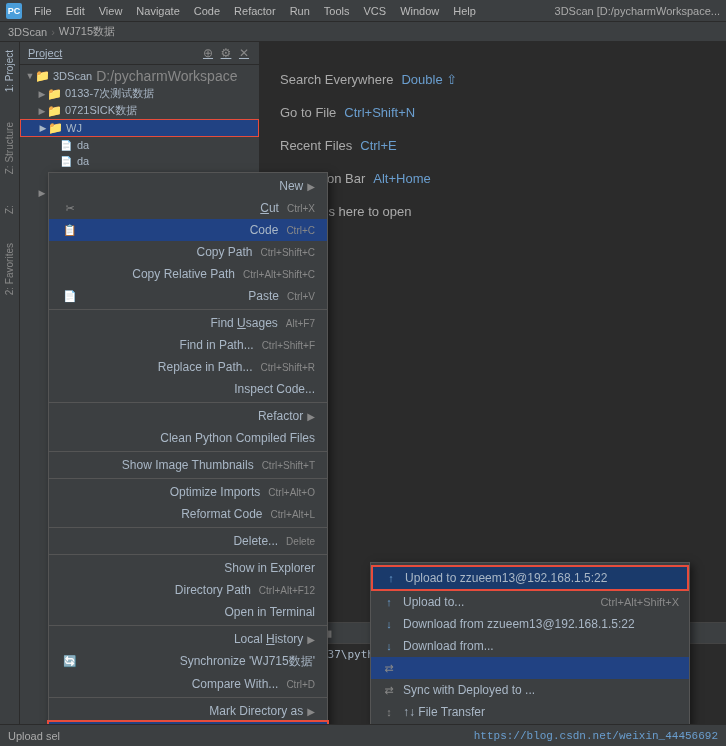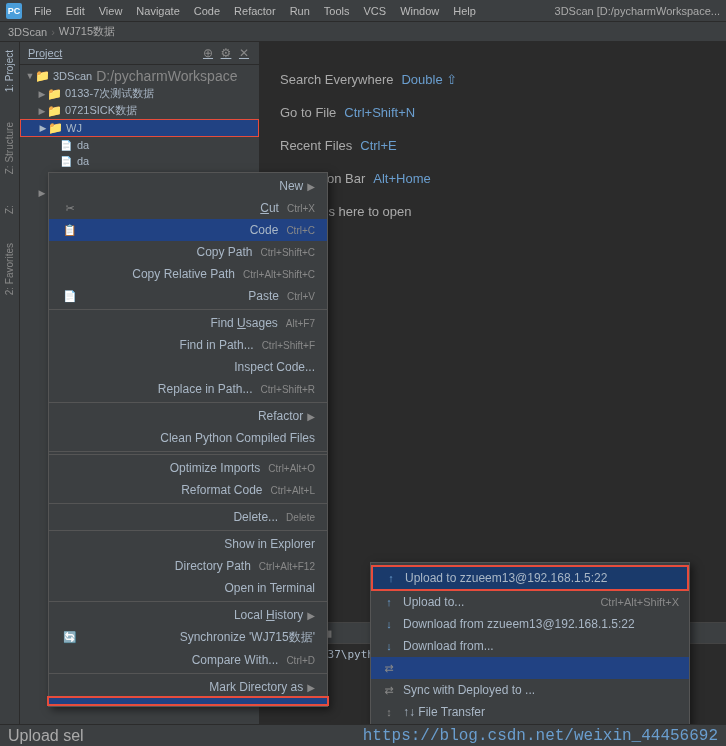--- a/index.html
+++ b/index.html
@@ -231,21 +231,21 @@
     
     .status-bar {
       position: absolute;
       bottom: 0; left: 0; right: 0;
       height: 22px;
       background: #3c3f41;
       border-top: 1px solid #2b2b2b;
       display: flex;
       align-items: center;
       padding: 0 8px;
-      font-size: 16px;
+      font-size: 11px;
       color: #aaaaaa;
       gap: 10px;
       z-index: 50;
     }
     .status-bar a { color: #6a9ecf; text-decoration: none; font-family: Liberation Mono, monospace; }
 
     .breadcrumb-bar {
       display: flex;
       align-items: center;
       padding: 2px 8px;
@@ -407,43 +407,48 @@
       </div>
 
       <div class="ctx-item">
         <span class="ctx-icon"></span>
         <span class="ctx-label">Find in Path...</span>
         <span class="ctx-shortcut">Ctrl+Shift+F</span>
       </div>
 
       <div class="ctx-item">
         <span class="ctx-icon"></span>
-        <span class="ctx-label">Inspect Code...</span>
-      </div>
-
-      <div class="ctx-item">
-        <span class="ctx-icon"></span>
         <span class="ctx-label">Replace in Path...</span>
         <span class="ctx-shortcut">Ctrl+Shift+R</span>
       </div>
+
+      <div class="ctx-item">
+        <span class="ctx-icon"></span>
+        <span class="ctx-label">Inspect Code...</span>
+      </div>
       <div class="ctx-separator"></div>
 
       <div class="ctx-item">
         <span class="ctx-icon"></span>
         <span class="ctx-label">Refactor</span>
         <span class="ctx-arrow">▶</span>
       </div>
 
       <div class="ctx-item">
         <span class="ctx-icon"></span>
         <span class="ctx-label">Clean Python Compiled Files</span>
       </div>
       <div class="ctx-separator"></div>
 
 
+      <div class="ctx-item">
+        <span class="ctx-icon"></span>
+        <span class="ctx-label">Show Image Thumbnails</span>
+        <span class="ctx-shortcut">Ctrl+Shift+T</span>
+      </div>
       <div class="ctx-separator"></div>
 
       <div class="ctx-item">
         <span class="ctx-icon"></span>
         <span class="ctx-label">Optimize Imports</span>
         <span class="ctx-shortcut">Ctrl+Alt+O</span>
       </div>
 
       <div class="ctx-item">
         <span class="ctx-icon"></span>

